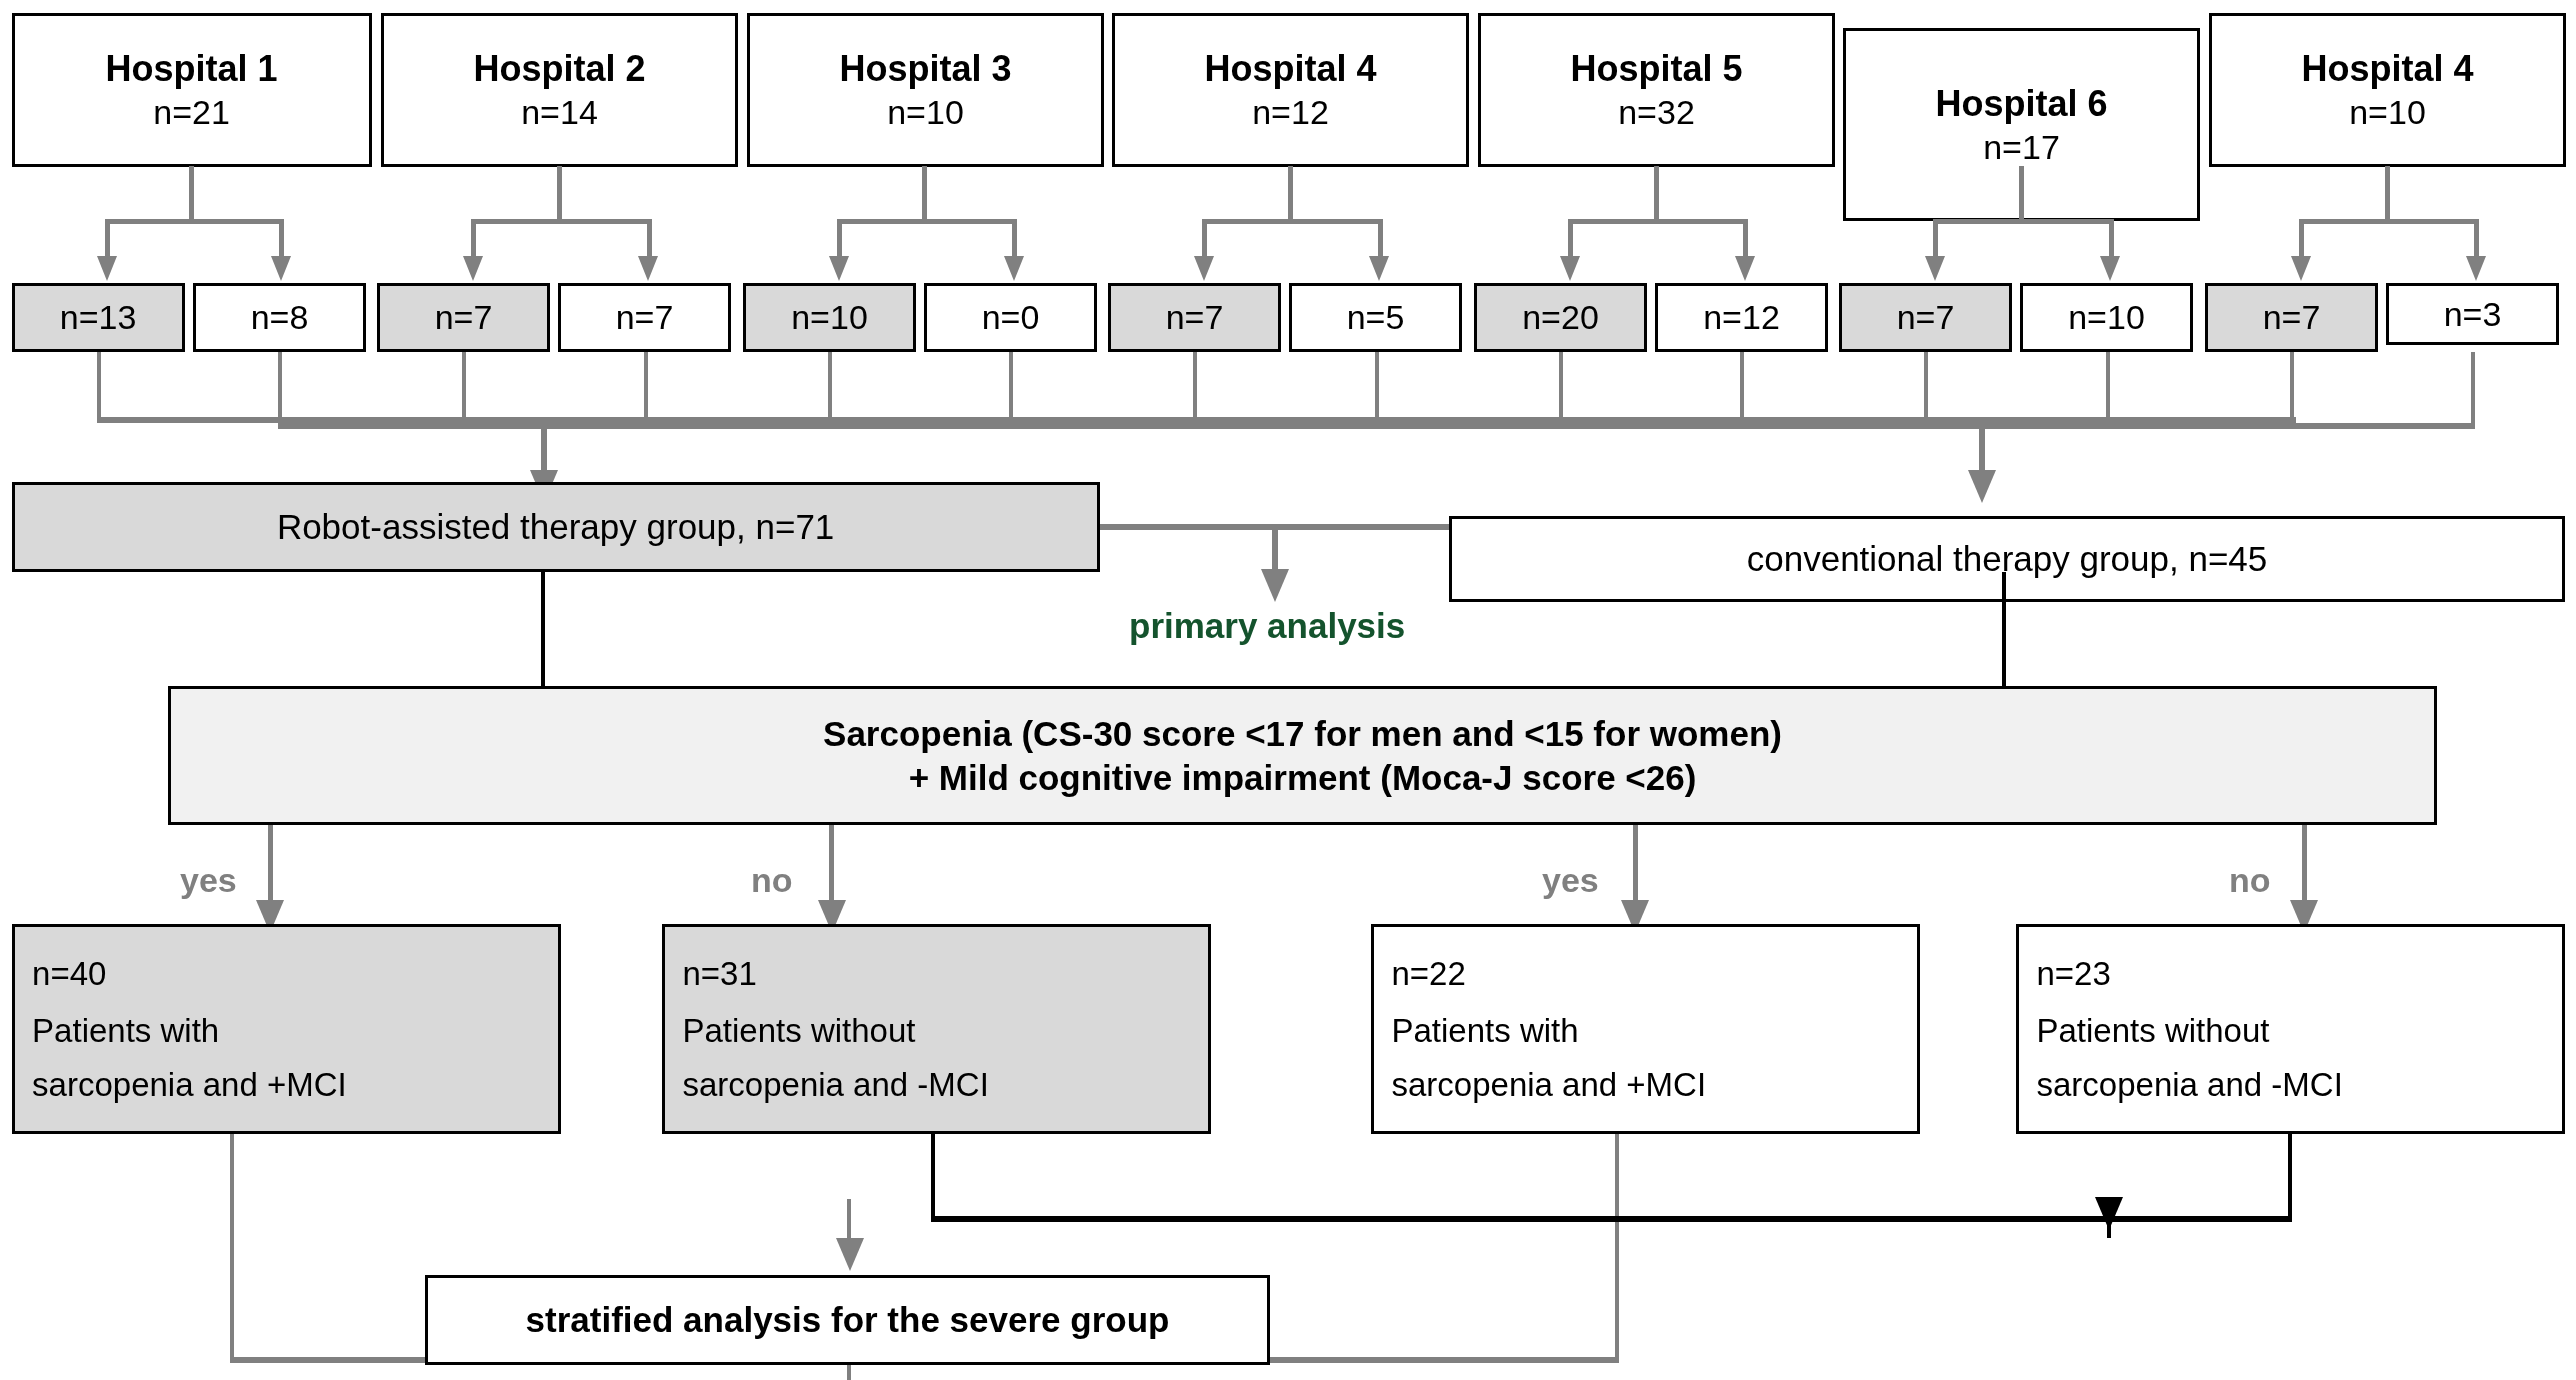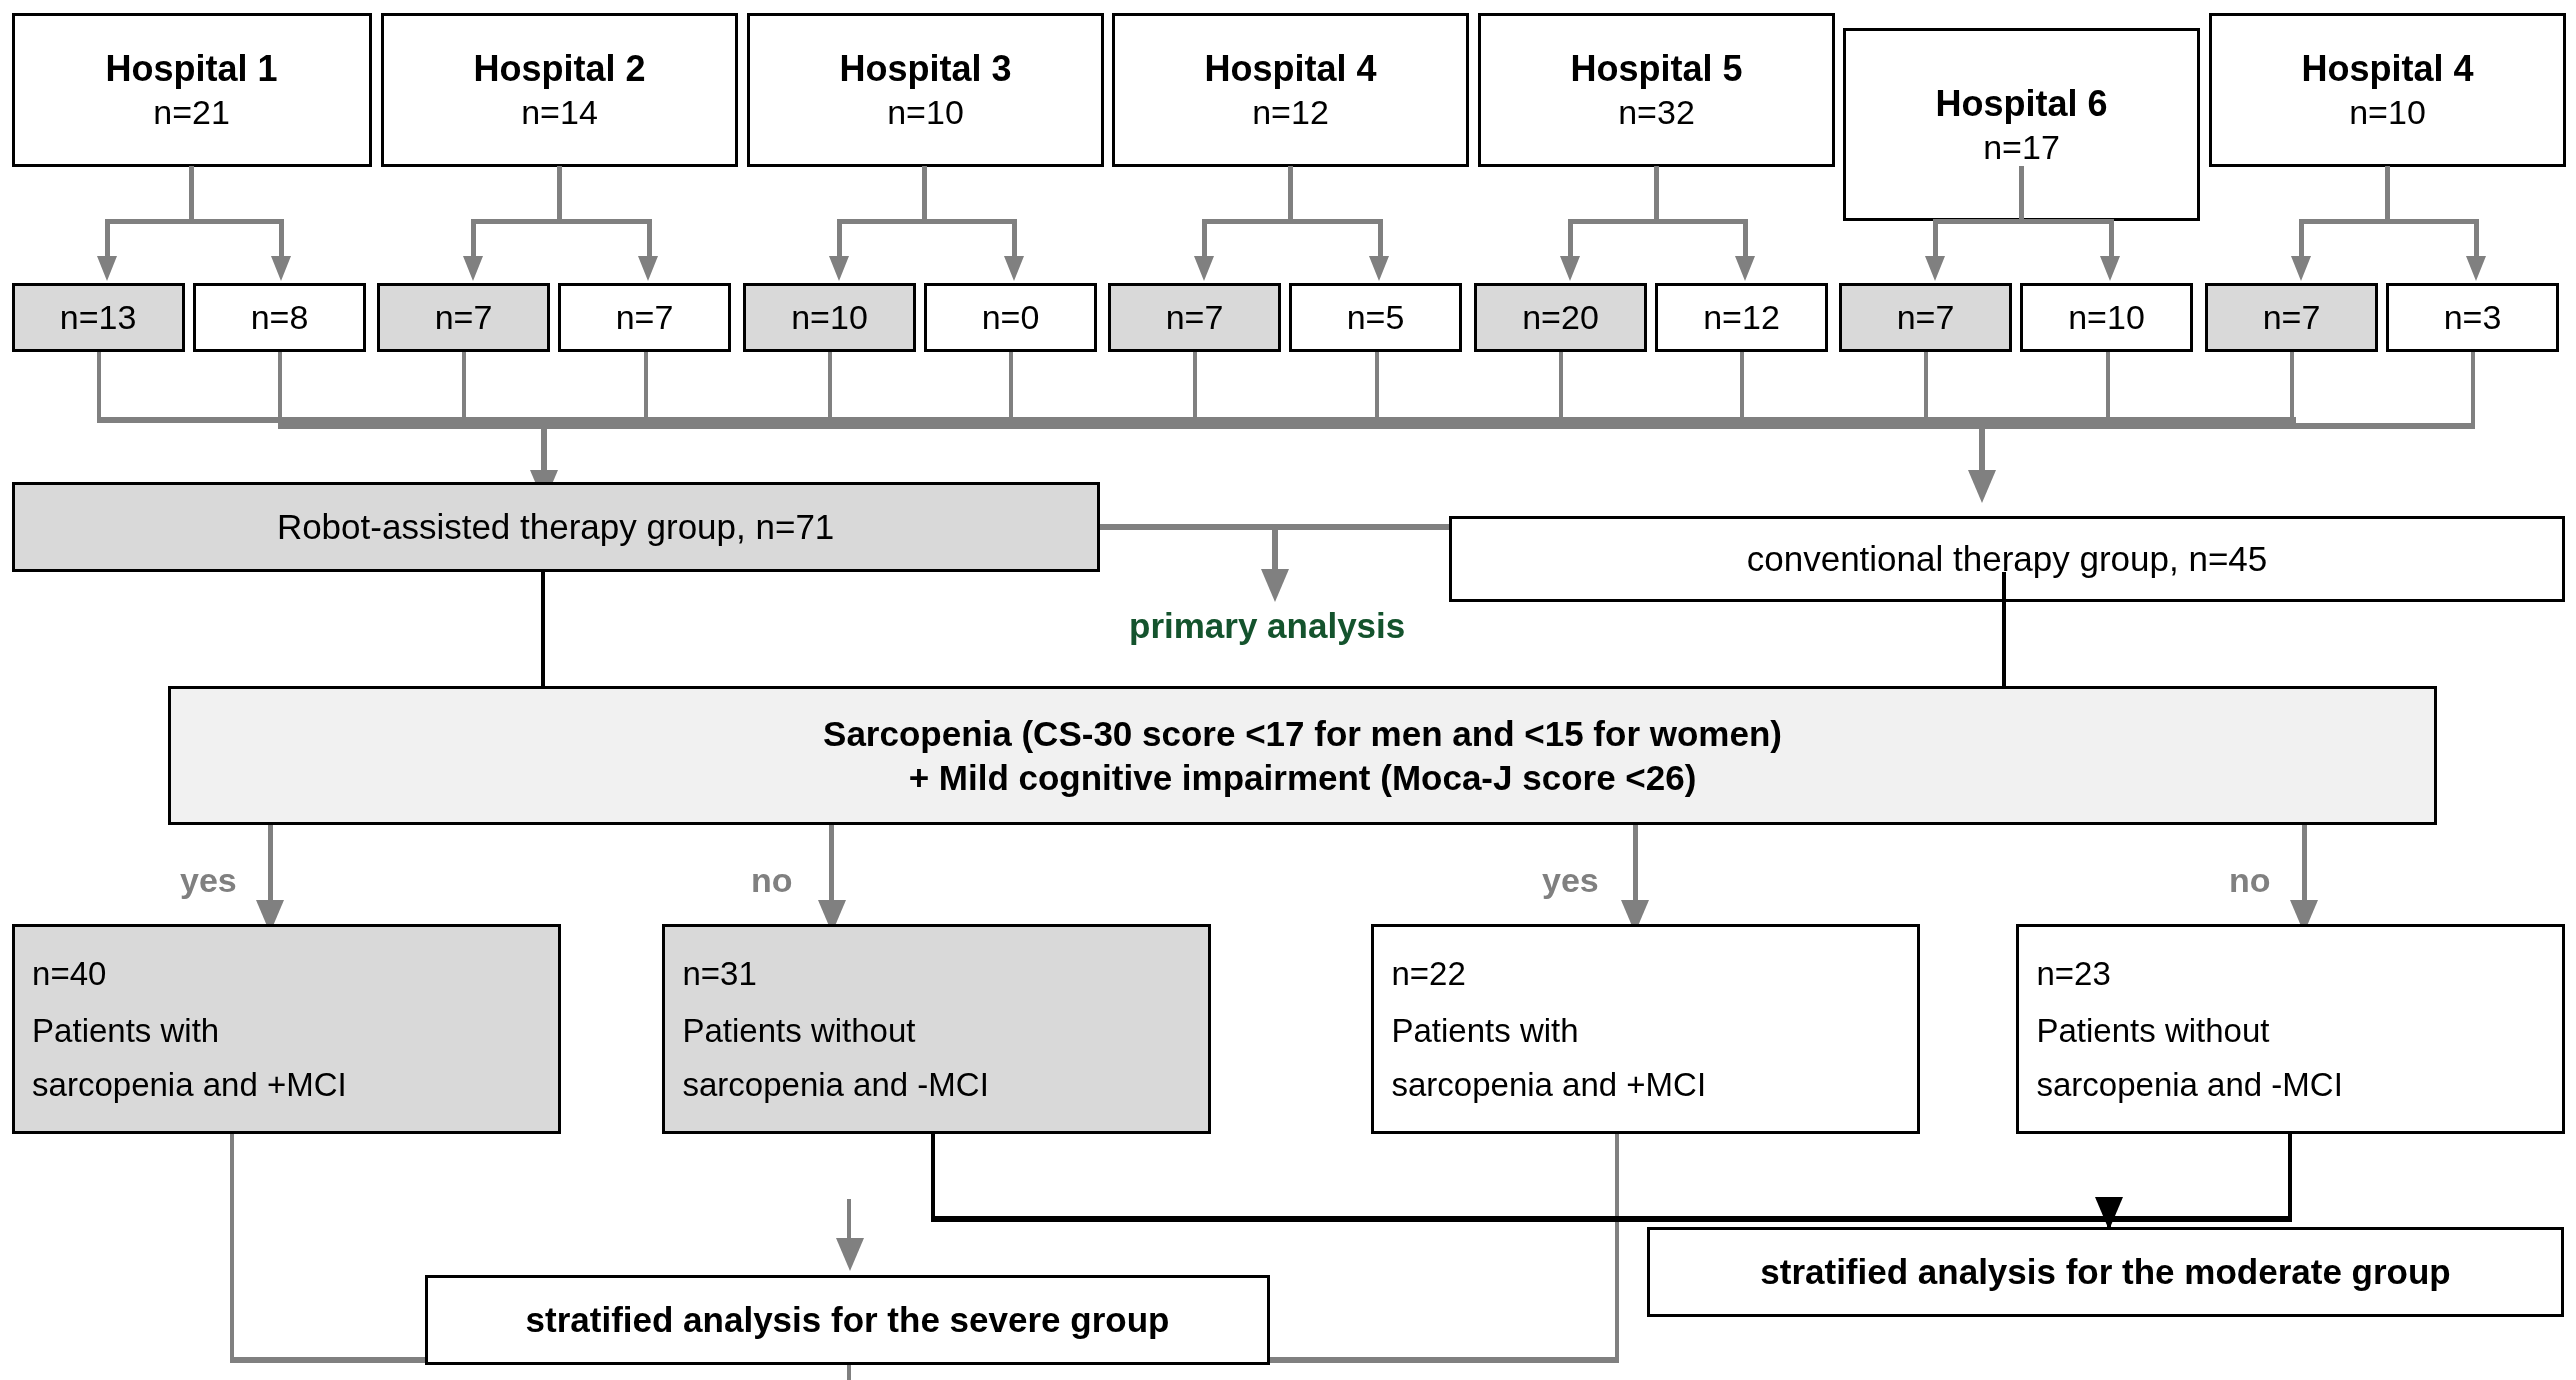--- a/index.html
+++ b/index.html
@@ -196,21 +196,21 @@
     </div>
   <div class="box gray" style="left:1839px; top:283px; width:173px; height:69px;">
     <div class="n-label">n=7</div>
     </div>
   <div class="box" style="left:2020px; top:283px; width:173px; height:69px;">
     <div class="n-label">n=10</div>
     </div>
   <div class="box gray" style="left:2205px; top:283px; width:173px; height:69px;">
     <div class="n-label">n=7</div>
     </div>
-  <div class="box" style="left:2386px; top:283px; width:173px; height:69px;">
+  <div class="box" style="left:2386px; top:283px; width:173px; height:62px;">
     <div class="n-label">n=3</div>
     </div>
 
   <div class="ln" style="left:97px;  top:352px; width:4.1px; height:68px;"></div>
   <div class="ln" style="left:462px;  top:352px; width:4.1px; height:68px;"></div>
   <div class="ln" style="left:828px; top:352px; width:4.1px; height:68px;"></div>
   <div class="ln" style="left:1193px; top:352px; width:4.1px; height:68px;"></div>
   <div class="ln" style="left:1559px; top:352px; width:4.1px; height:68px;"></div>
   <div class="ln" style="left:1924px; top:352px; width:4.1px; height:68px;"></div>
   <div class="ln" style="left:2290px; top:352px; width:4.1px; height:68px;"></div>
@@ -291,23 +291,20 @@
   <div class="ln" style="left:230px; top:1357px; width:1389px; height:5.8px;"></div>
   <div class="ln" style="left:847px; top:1357px; width:4.1px; height:64px;"></div>
   <div class="arrow" style="left:836px; top:1238px;"></div>
 
   <div class="ln blk" style="left:931px; top:1134px; width:4.1px; height:88px;"></div>
   <div class="ln blk" style="left:931px; top:1216px; width:1361px; height:5.8px;"></div>
   <div class="ln blk" style="left:2288px; top:1134px; width:4.1px; height:88px;"></div>
   <div class="ln blk" style="left:2107px; top:1216px; width:4.1px; height:22px;"></div>
   <div class="arrow blk" style="left:2095px; top:1197px;"></div>
 
-  <div class="box" style="left:1647px; top:1227px; width:917px; height:90px;">
-    <div class="strat-label">stratified analysis for the moderate group</div>
-  </div>
   <div class="box" style="left:425px; top:1275px; width:845px; height:90px;">
     <div class="strat-label">stratified analysis for the severe group</div>
   </div>
 
   <div class="ln" style="left:847px; top:1199px; width:4.1px; height:42px;"></div>
 
 </div>
 
 
 </body></html>

